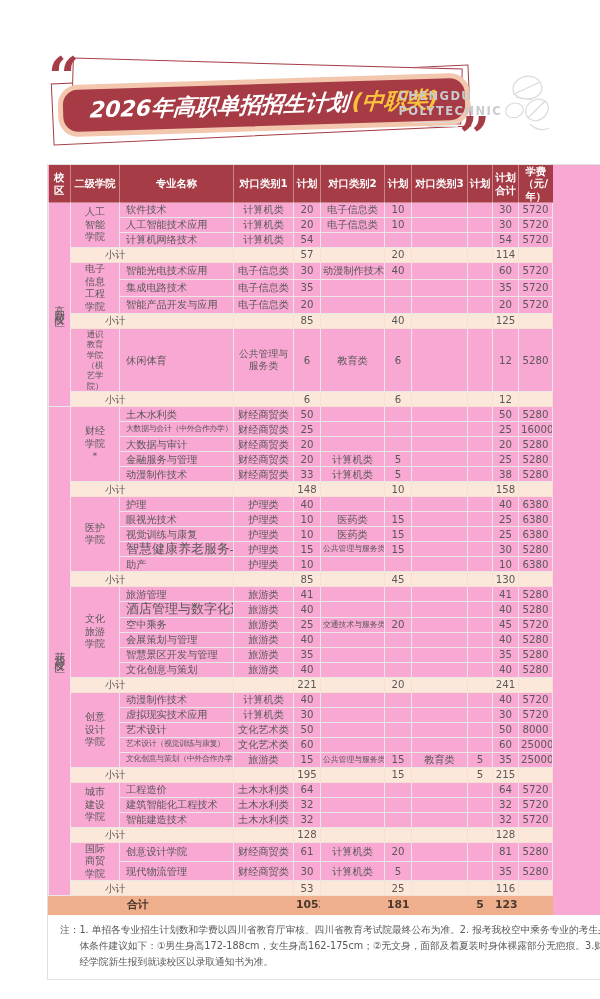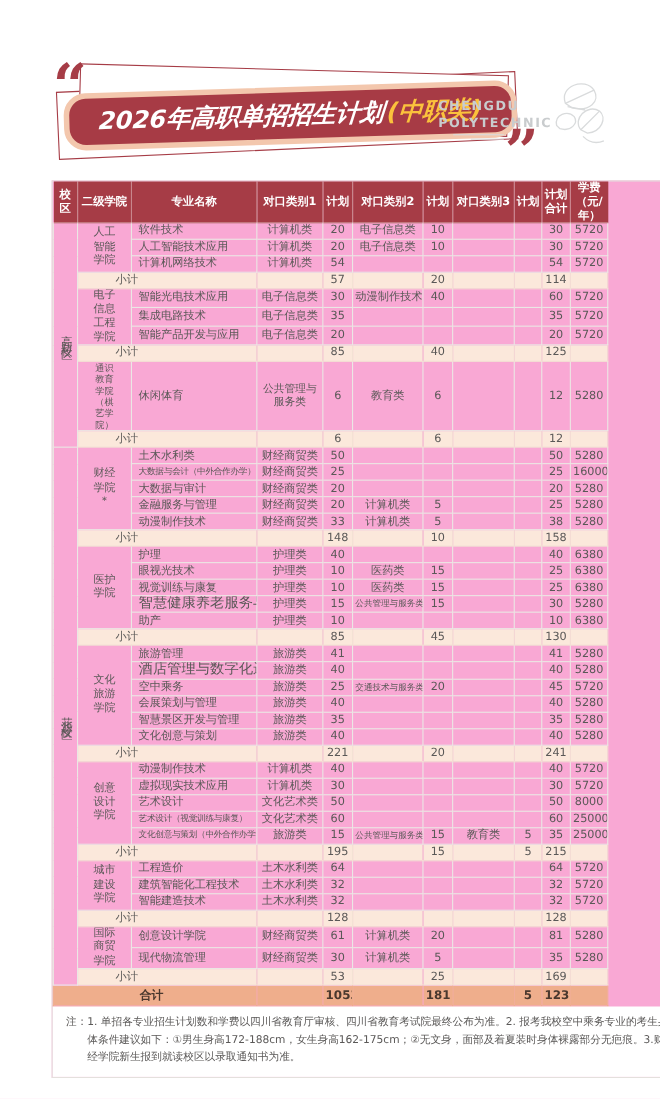--- a/index.html
+++ b/index.html
@@ -580,21 +580,21 @@
           <td class="num">5280</td>
         </tr>
         <tr class="subtotal">
           <td class="sub-label" colspan="2">小计</td>
           <td class="cat"></td>
           <td class="num">53</td>
           <td class="cat"></td>
           <td class="num">25</td>
           <td class="cat"></td>
           <td class="num"></td>
-          <td class="num">169</td>
+          <td class="num">116</td>
           <td class="num"></td>
         </tr>
         <tr class="grand">
           <td class="grand-label" colspan="3">合计</td>
           <td></td>
           <td class="num">1053</td>
           <td></td>
           <td class="num">181</td>
           <td></td>
           <td class="num">5</td>

